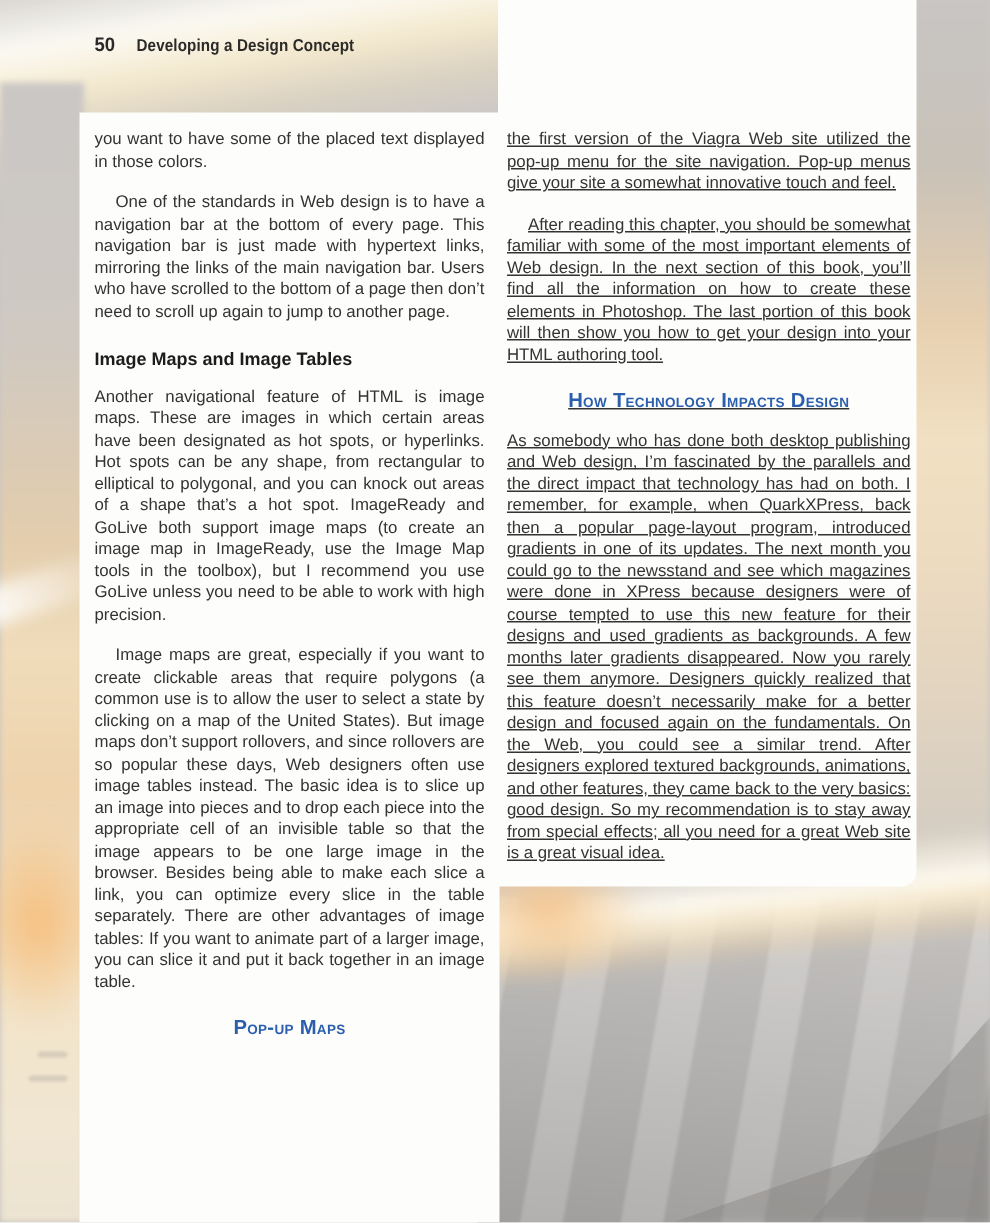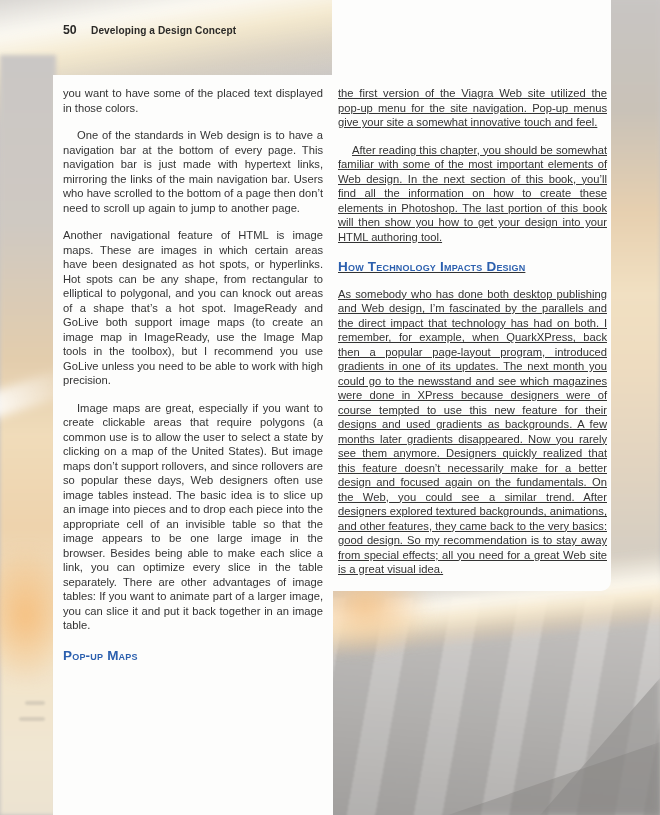--- a/index.html
+++ b/index.html
@@ -93,21 +93,21 @@
   .col-right { left:338px; width:269px;text-decoration:underline; }
   .col p { margin:0 0 13px 0; }
   .col p.indent { text-indent:14px; }
   .subhead {
     font-size:12px; font-weight:700; color:#1c1c1c;
     margin:17px 0 11px; text-align:left;
   }
   .bluehead {
     font-size:13.5px; font-weight:700; color:#2b5fae;
     font-variant:small-caps; letter-spacing:.2px;
-    margin:16px 0 12px; text-align:left;
+    margin:16px 0 12px; text-align:center;
   }
 
   .smudge { position:absolute; background:#9a968f; opacity:.3; filter:blur(1px); border-radius:2px; }
   .smudge-1 { left:25px; top:701px; width:20px; height:4px; }
   .smudge-2 { left:19px; top:717px; width:26px; height:4px; }
 </style>
 </head>
 <body>
 
 <div class="canvas">
@@ -127,20 +127,21 @@
   <div class="panel panel-left"></div>
 
   <div class="running-header">
     <span class="pagenum">50</span>
     <span class="chapter">Developing a Design Concept</span>
   </div>
 
   <div class="col col-left">
     <p>you want to have some of the placed text displayed in those colors.</p>
     <p class="indent">One of the standards in Web design is to have a navigation bar at the bottom of every page. This navigation bar is just made with hypertext links, mirroring the links of the main navigation bar. Users who have scrolled to the bottom of a page then don’t need to scroll up again to jump to another page.</p>
+    <h3 class="subhead">Image Maps and Image Tables</h3>
     <p>Another navigational feature of HTML is image maps. These are images in which certain areas have been designated as hot spots, or hyperlinks. Hot spots can be any shape, from rectangular to elliptical to polygonal, and you can knock out areas of a shape that’s a hot spot. ImageReady and GoLive both support image maps (to create an image map in ImageReady, use the Image Map tools in the toolbox), but I recommend you use GoLive unless you need to be able to work with high precision.</p>
     <p class="indent">Image maps are great, especially if you want to create clickable areas that require polygons (a common use is to allow the user to select a state by clicking on a map of the United States). But image maps don’t support rollovers, and since rollovers are so popular these days, Web designers often use image tables instead. The basic idea is to slice up an image into pieces and to drop each piece into the appropriate cell of an invisible table so that the image appears to be one large image in the browser. Besides being able to make each slice a link, you can optimize every slice in the table separately. There are other advantages of image tables: If you want to animate part of a larger image, you can slice it and put it back together in an image table.</p>
     <h2 class="bluehead">Pop-up Maps</h2>
   </div>
 
   <div class="col col-right">
     <p>the first version of the Viagra Web site utilized the pop-up menu for the site navigation. Pop-up menus give your site a somewhat innovative touch and feel.</p>
     <p class="indent">After reading this chapter, you should be somewhat familiar with some of the most important elements of Web design. In the next section of this book, you’ll find all the information on how to create these elements in Photoshop. The last portion of this book will then show you how to get your design into your HTML authoring tool.</p>
     <h2 class="bluehead">How Technology Impacts Design</h2>
     <p>As somebody who has done both desktop publishing and Web design, I’m fascinated by the parallels and the direct impact that technology has had on both. I remember, for example, when QuarkXPress, back then a popular page-layout program, introduced gradients in one of its updates. The next month you could go to the newsstand and see which magazines were done in XPress because designers were of course tempted to use this new feature for their designs and used gradients as backgrounds. A few months later gradients disappeared. Now you rarely see them anymore. Designers quickly realized that this feature doesn’t necessarily make for a better design and focused again on the fundamentals. On the Web, you could see a similar trend. After designers explored textured backgrounds, animations, and other features, they came back to the very basics: good design. So my recommendation is to stay away from special effects; all you need for a great Web site is a great visual idea.</p>

